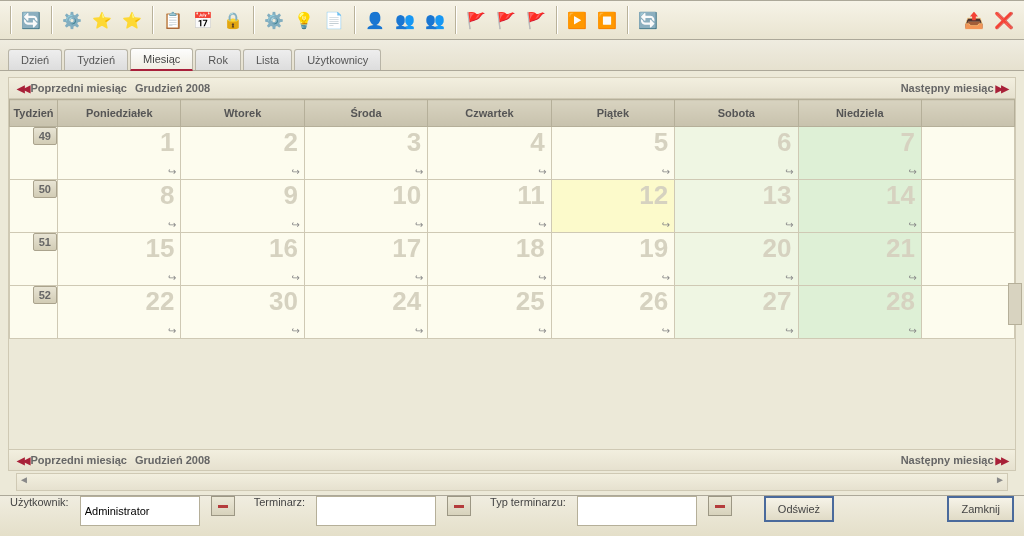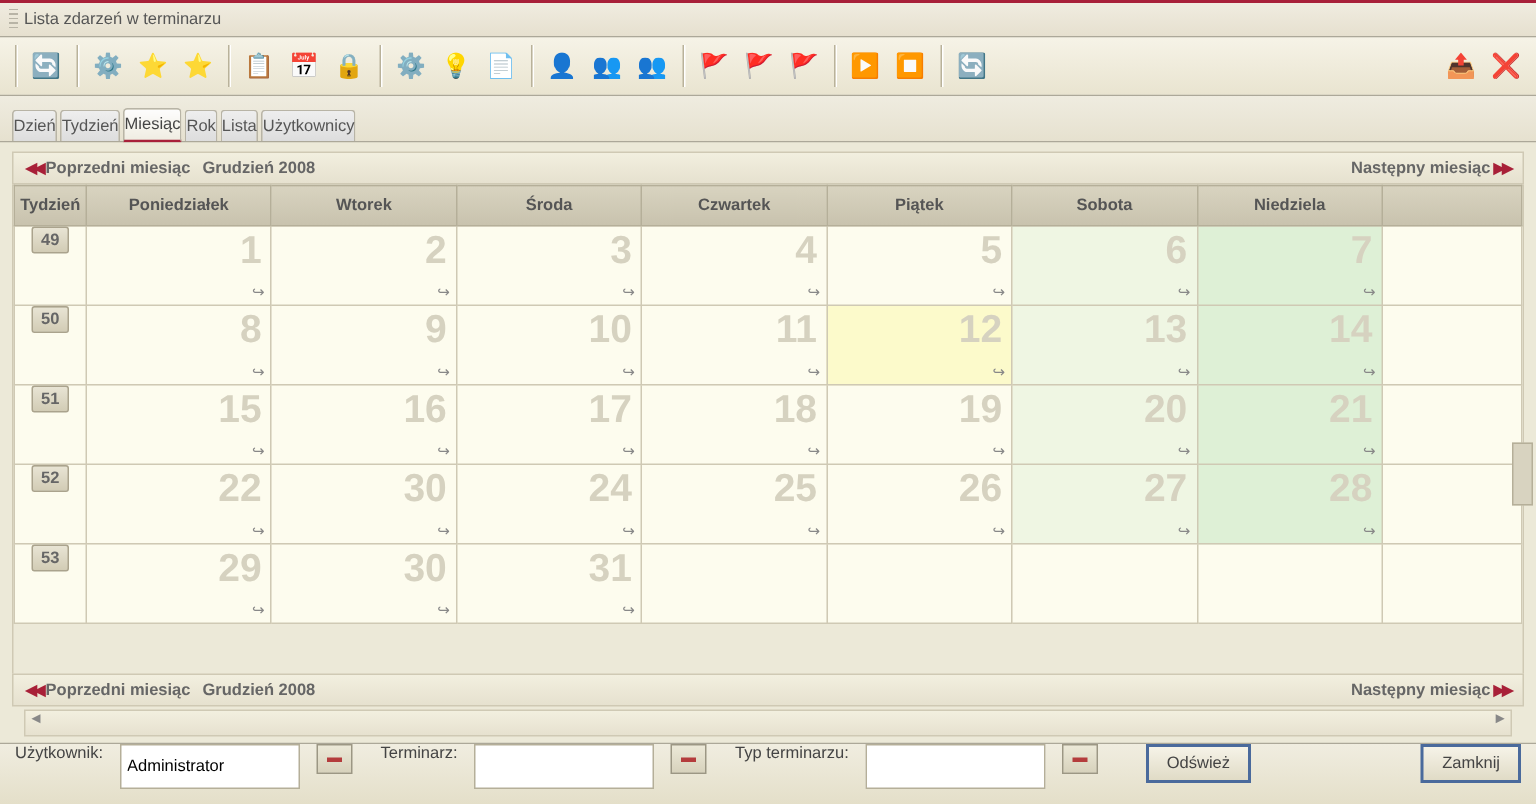--- a/index.html
+++ b/index.html
@@ -6,35 +6,35 @@
 .window{width:1024px;height:536px;display:flex;flex-direction:column;box-sizing:border-box}
 .titlebar{height:22px;background:linear-gradient(#f0ece0,#e6e0cf);border-top:2px solid #a8203a;display:flex;align-items:center;padding:0 6px;gap:4px}
 .titlebar .grip{width:6px;height:14px;background:repeating-linear-gradient(to bottom,#b8b4a6 0 1px,transparent 1px 3px)}
 .titlebar .title{font-size:11px;color:#555}
 .toolbar-strip{border-top:1px solid #aca899;border-bottom:1px solid #aca899}
 .toolbar{height:38px;background:linear-gradient(#f6f3e7,#e9e4d0);display:flex;align-items:center;padding:0 8px;gap:6px}
 .vsep{width:1px;height:28px;background:#b9b29a;margin:0 2px;box-shadow:1px 0 0 #fff}
 .tb-btn{width:24px;height:24px;display:flex;align-items:center;justify-content:center;cursor:pointer;font-size:16px;border-radius:2px}
 .tb-spacer{flex:1}
 .tabs-row{height:26px;background:linear-gradient(#efece0,#e6e1cf);display:flex;align-items:flex-end;padding:4px 8px 0;gap:2px;border-bottom:1px solid #aca899}
-.tab{padding:4px 0;font-size:11px;color:#555;background:linear-gradient(#eee,#ddd);border:1px solid #b8b4a6;border-bottom:none;border-radius:3px 3px 0 0;cursor:pointer}
+.tab{padding:4px 12px;font-size:11px;color:#555;background:linear-gradient(#eee,#ddd);border:1px solid #b8b4a6;border-bottom:none;border-radius:3px 3px 0 0;cursor:pointer}
 .tab.active{background:linear-gradient(#fdfdfd,#f0ede2);font-weight:normal;color:#444;border-bottom:2px solid #a8203a;margin-bottom:-1px}
 .content{flex:1;display:flex;flex-direction:column;padding:6px 8px 4px;background:#ece9d8;box-sizing:border-box;overflow:hidden;position:relative}
 .nav-bar{height:20px;display:flex;align-items:center;background:linear-gradient(#f2efdf,#e6e1cf);border:1px solid #cfc9b4;font-weight:bold;color:#666;font-size:11px}
 .nav-bar .prev{padding:0 8px;display:flex;align-items:center;gap:2px;cursor:pointer}
 .nav-bar .next{padding:0 8px;display:flex;align-items:center;gap:2px;cursor:pointer;margin-left:auto}
 .nav-bar .ctr{flex:1;}
 .chevs{color:#a82038;font-size:10px;letter-spacing:-2px}
 .cal-wrap{flex:1;overflow:auto;border:1px solid #cfc9b4;border-top:none;border-bottom:none}
 table.cal{border-collapse:collapse;width:100%;table-layout:fixed}
 table.cal th{background:linear-gradient(#d8d3c0,#c8c2ad);border:1px solid #b5af99;font-size:11px;font-weight:bold;color:#555;height:24px}
 table.cal th.wk{width:45px}
 table.cal th.extra{width:90px}
 table.cal td{border:1px solid #cfc9b4;height:52px;vertical-align:top;padding:0;background:#fdfcee}
-td.wkcell{background:linear-gradient(#d8d3c0,#c8c2ad);text-align:center;vertical-align:middle;font-weight:bold;color:#666;width:45px}
+td.wkcell{background:linear-gradient(#d8d3c0,#c8c2ad);text-align:right;vertical-align:middle;font-weight:bold;color:#666;width:45px}
 td.wkcell .wkbox{display:inline-block;border:1px solid #aaa38d;background:linear-gradient(#e8e4d4,#d2ccb5);padding:2px 5px;border-radius:2px}
 td.extra{background:linear-gradient(#d8d3c0,#c8c2ad)}
 td.empty{background:#d2ccb5}
 td.day .inner{position:relative;height:100%;box-sizing:border-box}
 td.day .num{font-size:26px;font-weight:bold;color:#d6d2c0;text-align:right;padding:0 6px;line-height:30px}
 td.day .arrow{position:absolute;bottom:2px;right:4px;font-size:10px;color:#888}
 td.day.today{background:#fcfacb}
 td.day.wknd{background:#eff6e3}
 td.day.sun{background:#def0d6}
 .scroll-indic{position:absolute;right:2px;top:50%;width:12px;height:40px;background:#d8d3c0;border:1px solid #b5af99}
@@ -46,24 +46,20 @@
 .mini-btn{width:22px;height:18px;background:linear-gradient(#ece9d8,#d7d2bc);border:1px solid #9c9784;display:flex;align-items:center;justify-content:center;cursor:pointer}
 .mini-btn span{width:10px;height:3px;background:#b43c3c}
 .btn{height:22px;padding:0 12px;background:linear-gradient(#f6f3e8,#e0dbc6);border:1px solid #8c8874;font-size:11px;cursor:pointer;display:flex;align-items:center}
 .btn.emph{border:2px solid #4a6a9c}
 .btn.close-b{border:2px solid #4a6a9c}
 </style>
 </head>
 <body>
 
 <div class="window">
-  <div class="titlebar">
-    <div class="grip"></div>
-    <span class="title">Lista zdarzeń w terminarzu</span>
-  </div>
 
   <div class="toolbar-strip">
   <div class="toolbar">
     <div class="vsep"></div>
     <div class="tb-btn">🔄</div>
     <div class="vsep"></div>
     <div class="tb-btn">⚙️</div>
     <div class="tb-btn">⭐</div>
     <div class="tb-btn">⭐</div>
     <div class="vsep"></div>
@@ -306,46 +302,20 @@
                   <div class="num">27</div>
                   <div class="arrow">↪</div>
                 </div>
               </td>
               <td class="day sun">
                 <div class="inner">
                   <div class="num">28</div>
                   <div class="arrow">↪</div>
                 </div>
               </td>
-              <td class="extra"></td>
-            </tr>
-            <tr>
-              <td class="wkcell"><span class="wkbox">53</span></td>
-              <td class="day">
-                <div class="inner">
-                  <div class="num">29</div>
-                  <div class="arrow">↪</div>
-                </div>
-              </td>
-              <td class="day">
-                <div class="inner">
-                  <div class="num">30</div>
-                  <div class="arrow">↪</div>
-                </div>
-              </td>
-              <td class="day">
-                <div class="inner">
-                  <div class="num">31</div>
-                  <div class="arrow">↪</div>
-                </div>
-              </td>
-              <td class="empty"></td>
-              <td class="empty"></td>
-              <td class="empty"></td>
-              <td class="empty"></td>
               <td class="extra"></td>
             </tr>
           </tbody>
       </table>
     </div>
 
     <div class="nav-bar">
       <div class="prev">
           <span class="chevs">◀◀</span>
           <span>Poprzedni miesiąc</span>

